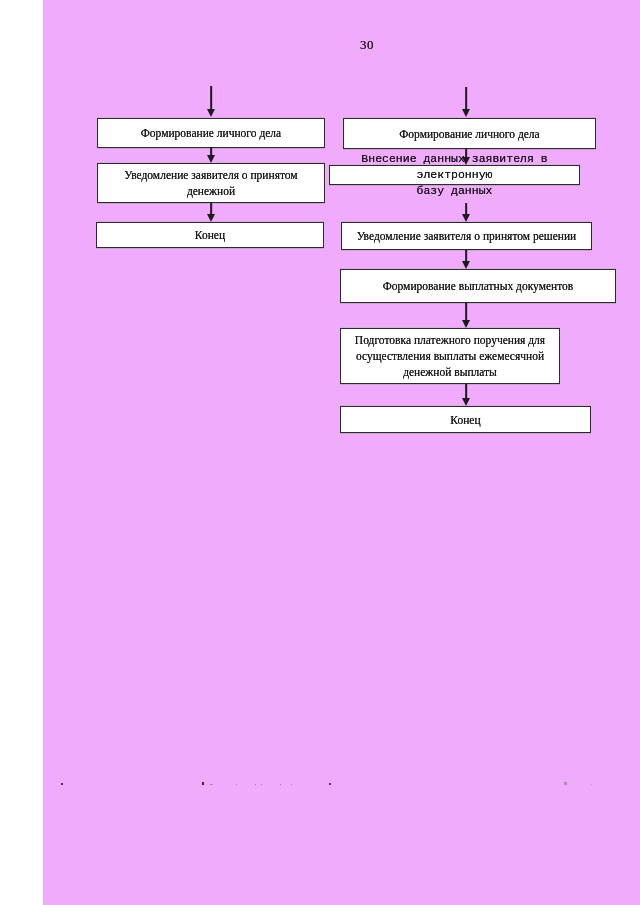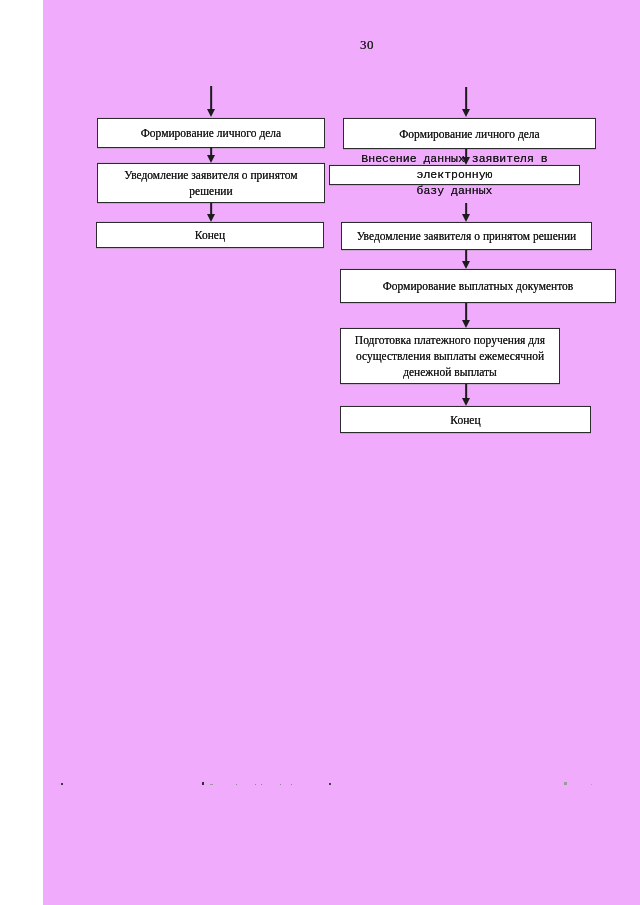--- a/index.html
+++ b/index.html
@@ -82,21 +82,21 @@
 
 <div class="page">
 
   <div class="page-number">30</div>
 
   <div>
     <div class="arrow" style="left:168px; top:86px; height:31px;"></div>
     <div class="fbox" style="left:54px; top:118px; width:228px; height:30px;">Формирование личного дела</div>
     <div class="arrow" style="left:168px; top:147px; height:16px;"></div>
     <div class="fbox" style="left:54px; top:163px; width:228px; height:40px;">Уведомление заявителя о принятом
-решении</div>
+денежной</div>
     <div class="arrow" style="left:168px; top:203px; height:19px;"></div>
     <div class="fbox" style="left:53px; top:222px; width:228px; height:26px;">Конец</div>
   </div>
 
   <div>
     <div class="arrow" style="left:423px; top:87px; height:30px;"></div>
     <div class="fbox" style="left:300px; top:118px; width:253px; height:31px;">Формирование личного дела</div>
     <div class="arrow" style="left:423px; top:149px; height:16px;"></div>
     <div class="fbox" style="left:286px; top:165px; width:251px; height:20px;font-family:Liberation Mono, monospace;">Внесение данных заявителя в электронную
 базу данных</div>

